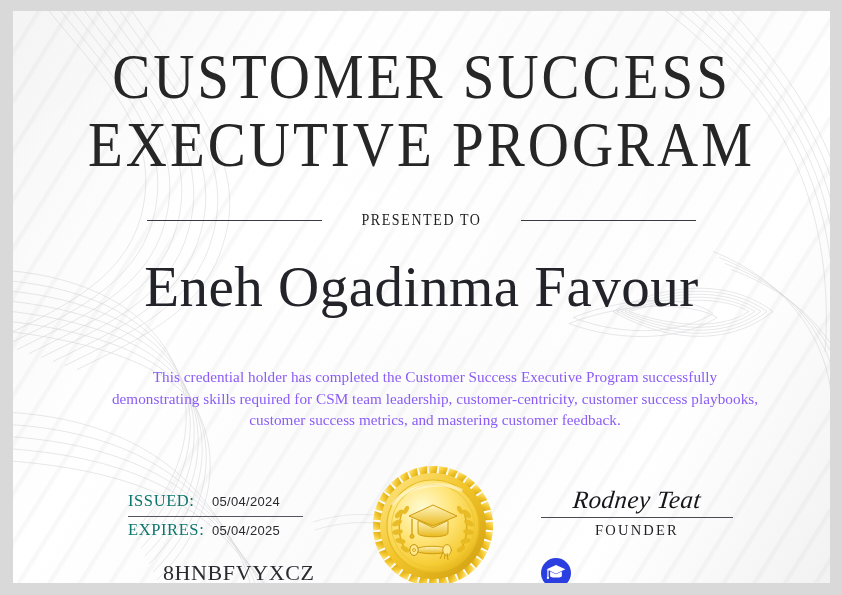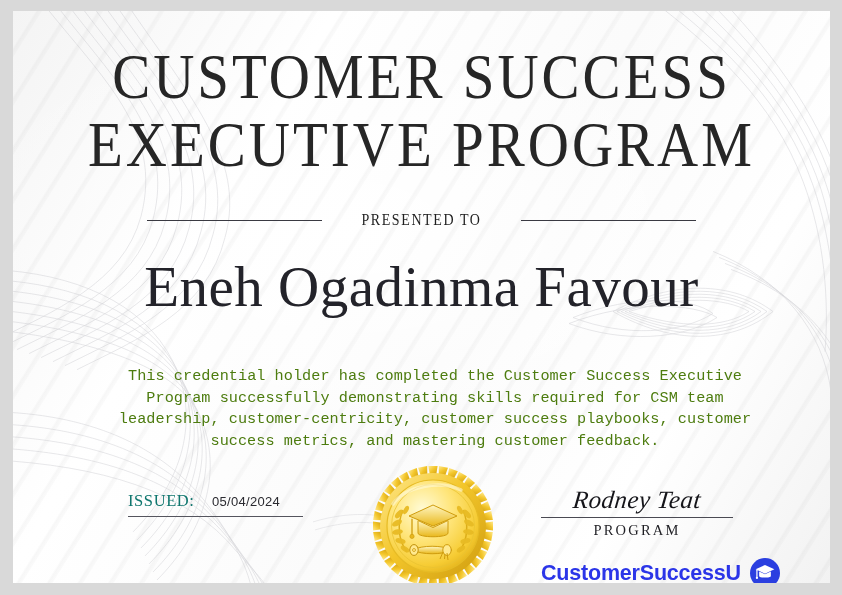--- a/index.html
+++ b/index.html
@@ -125,24 +125,24 @@
     letter-spacing: 0.5px;
     white-space: nowrap;
   }
 
   .body-paragraph {
     position: absolute;
     top: 355px;
     left: 96px;
     width: 652px;
     text-align: center;
-    font-family: Liberation Mono, monospace;
+    font-family: Liberation Serif, serif;
     font-size: 15.2px;
     line-height: 21.5px;
-    color: #4d7c0f;
+    color: #8b5cf6;
     letter-spacing: 0.05px;
   }
 
   
   .bottom-area {
     position: absolute;
     left: 0;
     right: 0;
     top: 452px;
     height: 130px;
@@ -353,22 +353,27 @@
       <div class="body-paragraph">This credential holder has completed the Customer Success Executive Program successfully demonstrating skills required for CSM team leadership, customer-centricity, customer success playbooks, customer success metrics, and mastering customer feedback.</div>
 
       <div class="bottom-area">
 
         <div class="dates-block">
           <div class="date-row">
             <span class="date-label">ISSUED:</span>
             <span class="date-value">05/04/2024</span>
           </div>
           <div class="dates-divider"></div>
+          <div class="date-row">
+            <span class="date-label">EXPIRES:</span>
+            <span class="date-value">05/04/2025</span>
+          </div>
         </div>
 
+        <div class="credential-id">8HNBFVYXCZ</div>
 
         <div class="seal-wrap">
           <svg width="124" height="128" viewBox="0 0 124 128" xmlns="http://www.w3.org/2000/svg">
             <defs>
               <radialGradient id="goldFace" cx="38%" cy="32%" r="78%">
                 <stop offset="0%" stop-color="#fffbd6"></stop>
                 <stop offset="42%" stop-color="#ffe57a"></stop>
                 <stop offset="78%" stop-color="#f6cc34"></stop>
                 <stop offset="100%" stop-color="#e0ad14"></stop>
               </radialGradient>
@@ -470,25 +475,24 @@
               </g>
 
               <path d="M-40 -22 C -28 -40, 8 -46, 28 -36" stroke="#fffbe2" stroke-width="3.5" fill="none" opacity="0.55" stroke-linecap="round"></path>
             </g>
           </svg>
         </div>
 
         <div class="signature-block">
           <div class="signature-name">Rodney Teat</div>
           <div class="signature-rule"></div>
-          <div class="founder-label">PROGRAM</div>
+          <div class="founder-label">FOUNDER</div>
         </div>
 
         <div class="brand-block">
-          <span class="brand-text" style="color: rgb(43, 53, 232);">CustomerSuccessU</span>
           <span class="brand-badge" style="background: rgb(43, 63, 224);">
             <svg width="22" height="22" viewBox="0 0 24 24" xmlns="http://www.w3.org/2000/svg">
               <path d="M12 3.2 L22.2 8 L12 12.8 L1.8 8 Z" fill="#ffffff"></path>
               <path d="M5.6 10.3 L5.6 15.2 C 5.6 17.6, 18.4 17.6, 18.4 15.2 L18.4 10.3 L12 13.4 Z" fill="#ffffff"></path>
               <path d="M3.2 9.1 L3.2 16.4" stroke="#ffffff" stroke-width="1.3" fill="none" stroke-linecap="round"></path>
               <circle cx="3.2" cy="17.4" r="1.25" fill="#ffffff"></circle>
             </svg>
           </span>
         </div>
 

